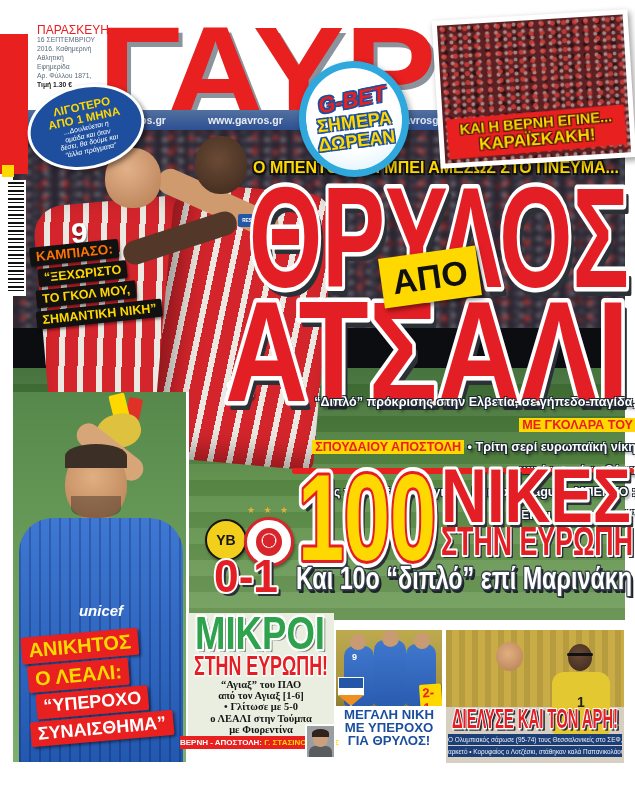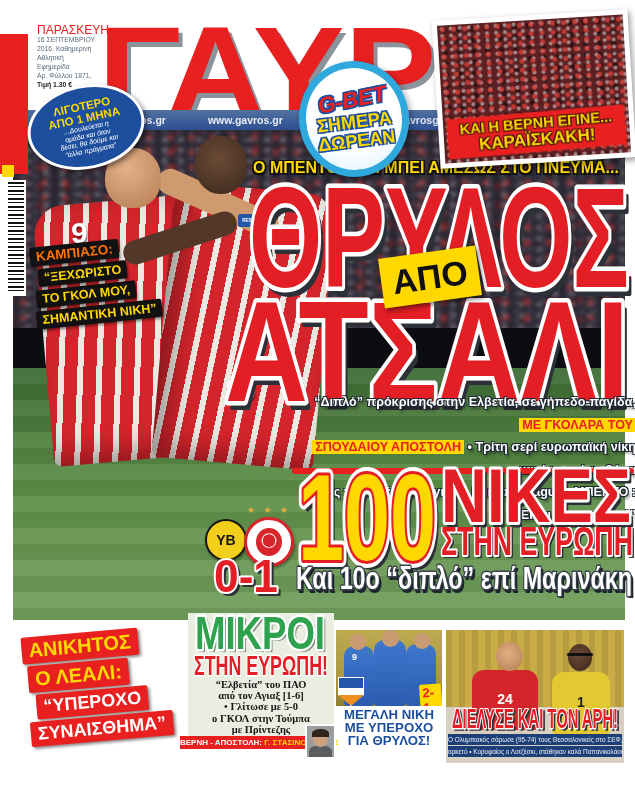--- a/index.html
+++ b/index.html
@@ -241,20 +241,32 @@
     <div class="pl-right striped"></div>
     <div class="arm1"></div>
     <div class="arm2"></div>
     <div class="head-skin"></div>
     <div class="head-dark"></div>
     <div class="num9">9</div>
     <div class="num99">85</div>
     <div class="respect">RESPECT</div>
   </div>
 
+  <div class="abs gk">
+    <div class="card-r"></div>
+    <div class="card-y"></div>
+    <div class="glove"></div>
+    <div class="arm"></div>
+    <div class="head"></div>
+    <div class="hair"></div>
+    <div class="beard"></div>
+    <div class="body"></div>
+    <div class="pins"></div>
+    <div class="unicef">unicef</div>
+  </div>
 
   <div class="abs card">
     <div class="card-crowd">
       <div class="card-cap">
         <div class="c1">ΚΑΙ Η ΒΕΡΝΗ ΕΓΙΝΕ...</div>
         <div class="c2">ΚΑΡΑΪΣΚΑΚΗ!</div>
       </div>
     </div>
   </div>
 
@@ -338,25 +350,25 @@
 
   <div class="abs mikroi">
     <svg style="position:absolute;left:3px;top:0;" width="140" height="40" viewBox="0 0 140 40">
       <text class="st" x="6" y="38" font-size="47" textLength="130" lengthAdjust="spacingAndGlyphs" fill="#7b8577" stroke="#7b8577" stroke-width="2">ΜΙΚΡΟΙ</text>
       <text class="st" x="4" y="36" font-size="47" textLength="130" lengthAdjust="spacingAndGlyphs" fill="#2fa24d" stroke="#ffffff" stroke-width="5">ΜΙΚΡΟΙ</text>
     </svg>
     <svg style="position:absolute;left:3px;top:40px;" width="140" height="26" viewBox="0 0 140 26">
       <text class="st" x="3" y="22" font-size="28" textLength="134" lengthAdjust="spacingAndGlyphs" fill="#e41e25" stroke="#ffffff" stroke-width="3">ΣΤΗΝ ΕΥΡΩΠΗ!</text>
     </svg>
     <div class="mik-lines">
-      <div>“Ελβετία” του ΠΑΟ</div>
+      <div>“Αγιαξ” του ΠΑΟ</div>
       <div>από τον Αγιαξ [1-6]</div>
       <div>• Γλίτωσε με 5-0</div>
-      <div>ο ΓΚΟΛ στην Τούμπα</div>
-      <div>με Πρίντεζης</div>
+      <div>ο ΛΕΑΛΙ στην Τούμπα</div>
+      <div>με Φιορεντίνα</div>
     </div>
   </div>
   <div class="abs mik-strip">
     <span class="lab">ΒΕΡΝΗ - ΑΠΟΣΤΟΛΗ: </span><span class="nam">Γ. ΣΤΑΣΙΝΟΠΟΥΛΟΣ</span>
   </div>
   <div class="abs portrait">
     <div class="p-body"></div>
     <div class="p-head"></div>
     <div class="p-hair"></div>
   </div>
@@ -375,21 +387,20 @@
     </div>
     <div class="ap-cap">
       <div>ΜΕΓΑΛΗ ΝΙΚΗ</div>
       <div>ΜΕ ΥΠΕΡΟΧΟ</div>
       <div>ΓΙΑ ΘΡΥΛΟΣ!</div>
     </div>
   </div>
 
   <div class="abs basket">
     <div class="bk-seats"></div>
-    <div class="bk-b1">24</div>
     <div class="bk-h1"></div>
     <div class="bk-b2">1</div>
     <div class="bk-h2"></div>
     <div class="bk-gog"></div>
     <svg style="position:absolute;left:3px;top:78px;" width="172" height="24" viewBox="0 0 172 24">
       <text class="st" x="5" y="22" font-size="27" textLength="166" lengthAdjust="spacingAndGlyphs" fill="#2c3138" stroke="#2c3138" stroke-width="1.5">ΔΙΕΛΥΣΕ ΚΑΙ ΤΟΝ ΑΡΗ!</text>
       <text class="st" x="3" y="20" font-size="27" textLength="166" lengthAdjust="spacingAndGlyphs" fill="#e41e25" stroke="#ffffff" stroke-width="3">ΔΙΕΛΥΣΕ ΚΑΙ ΤΟΝ ΑΡΗ!</text>
     </svg>
     <div class="bk-strip" style="top:104px;">Ο Ολυμπιακός σάρωσε (95-74) τους Θεσσαλονικείς στο ΣΕΦ, με... ένα ημίχρονο</div>
     <div class="bk-strip" style="top:116px;">αρκετό • Κορυφαίος ο Λοτζέσκι, στάθηκαν καλά Παπανικολάου, Πρίντεζης</div>

